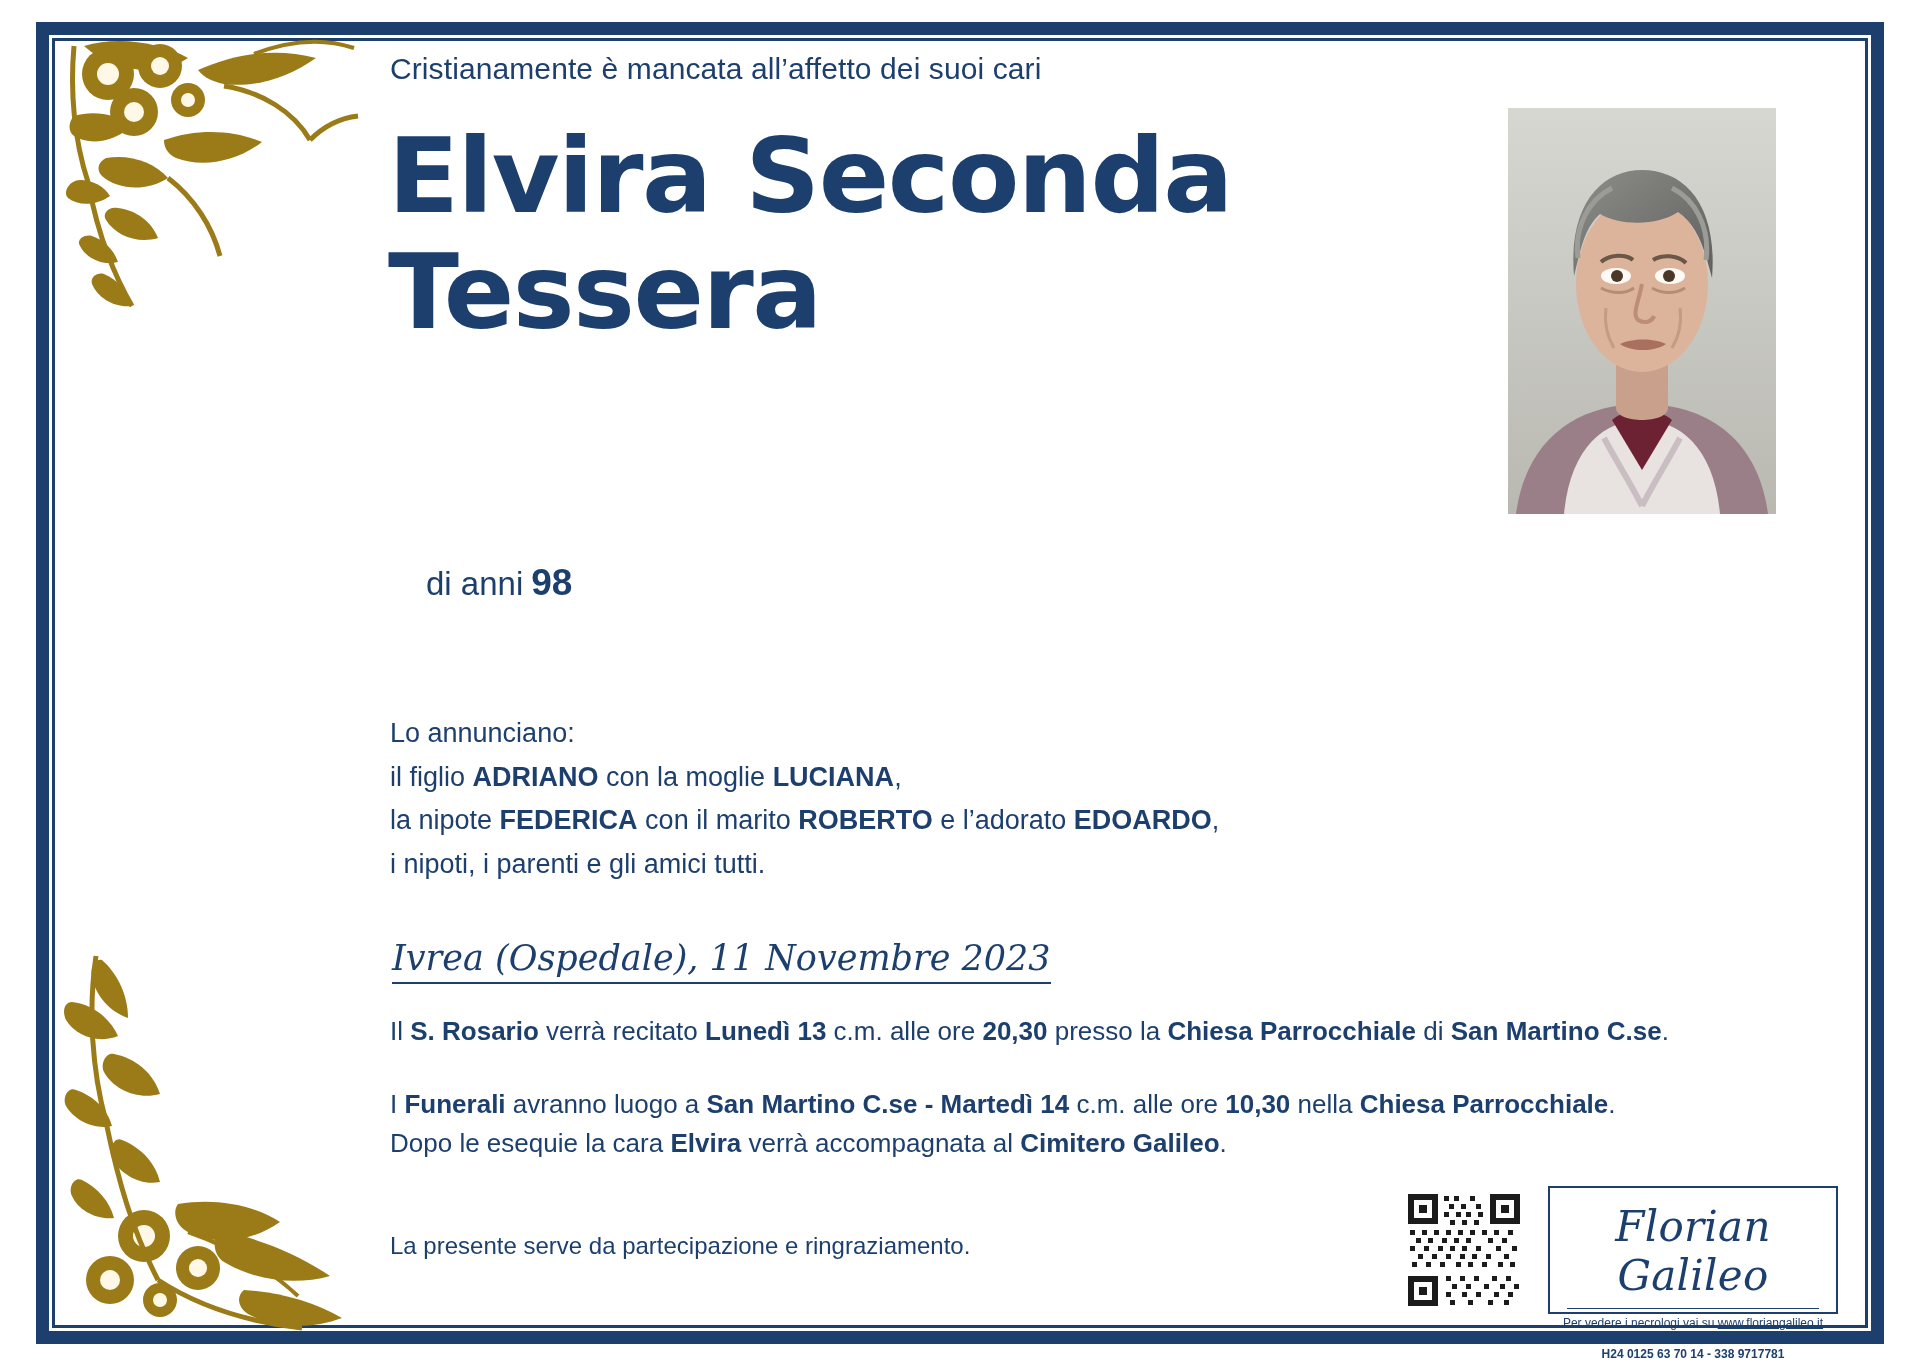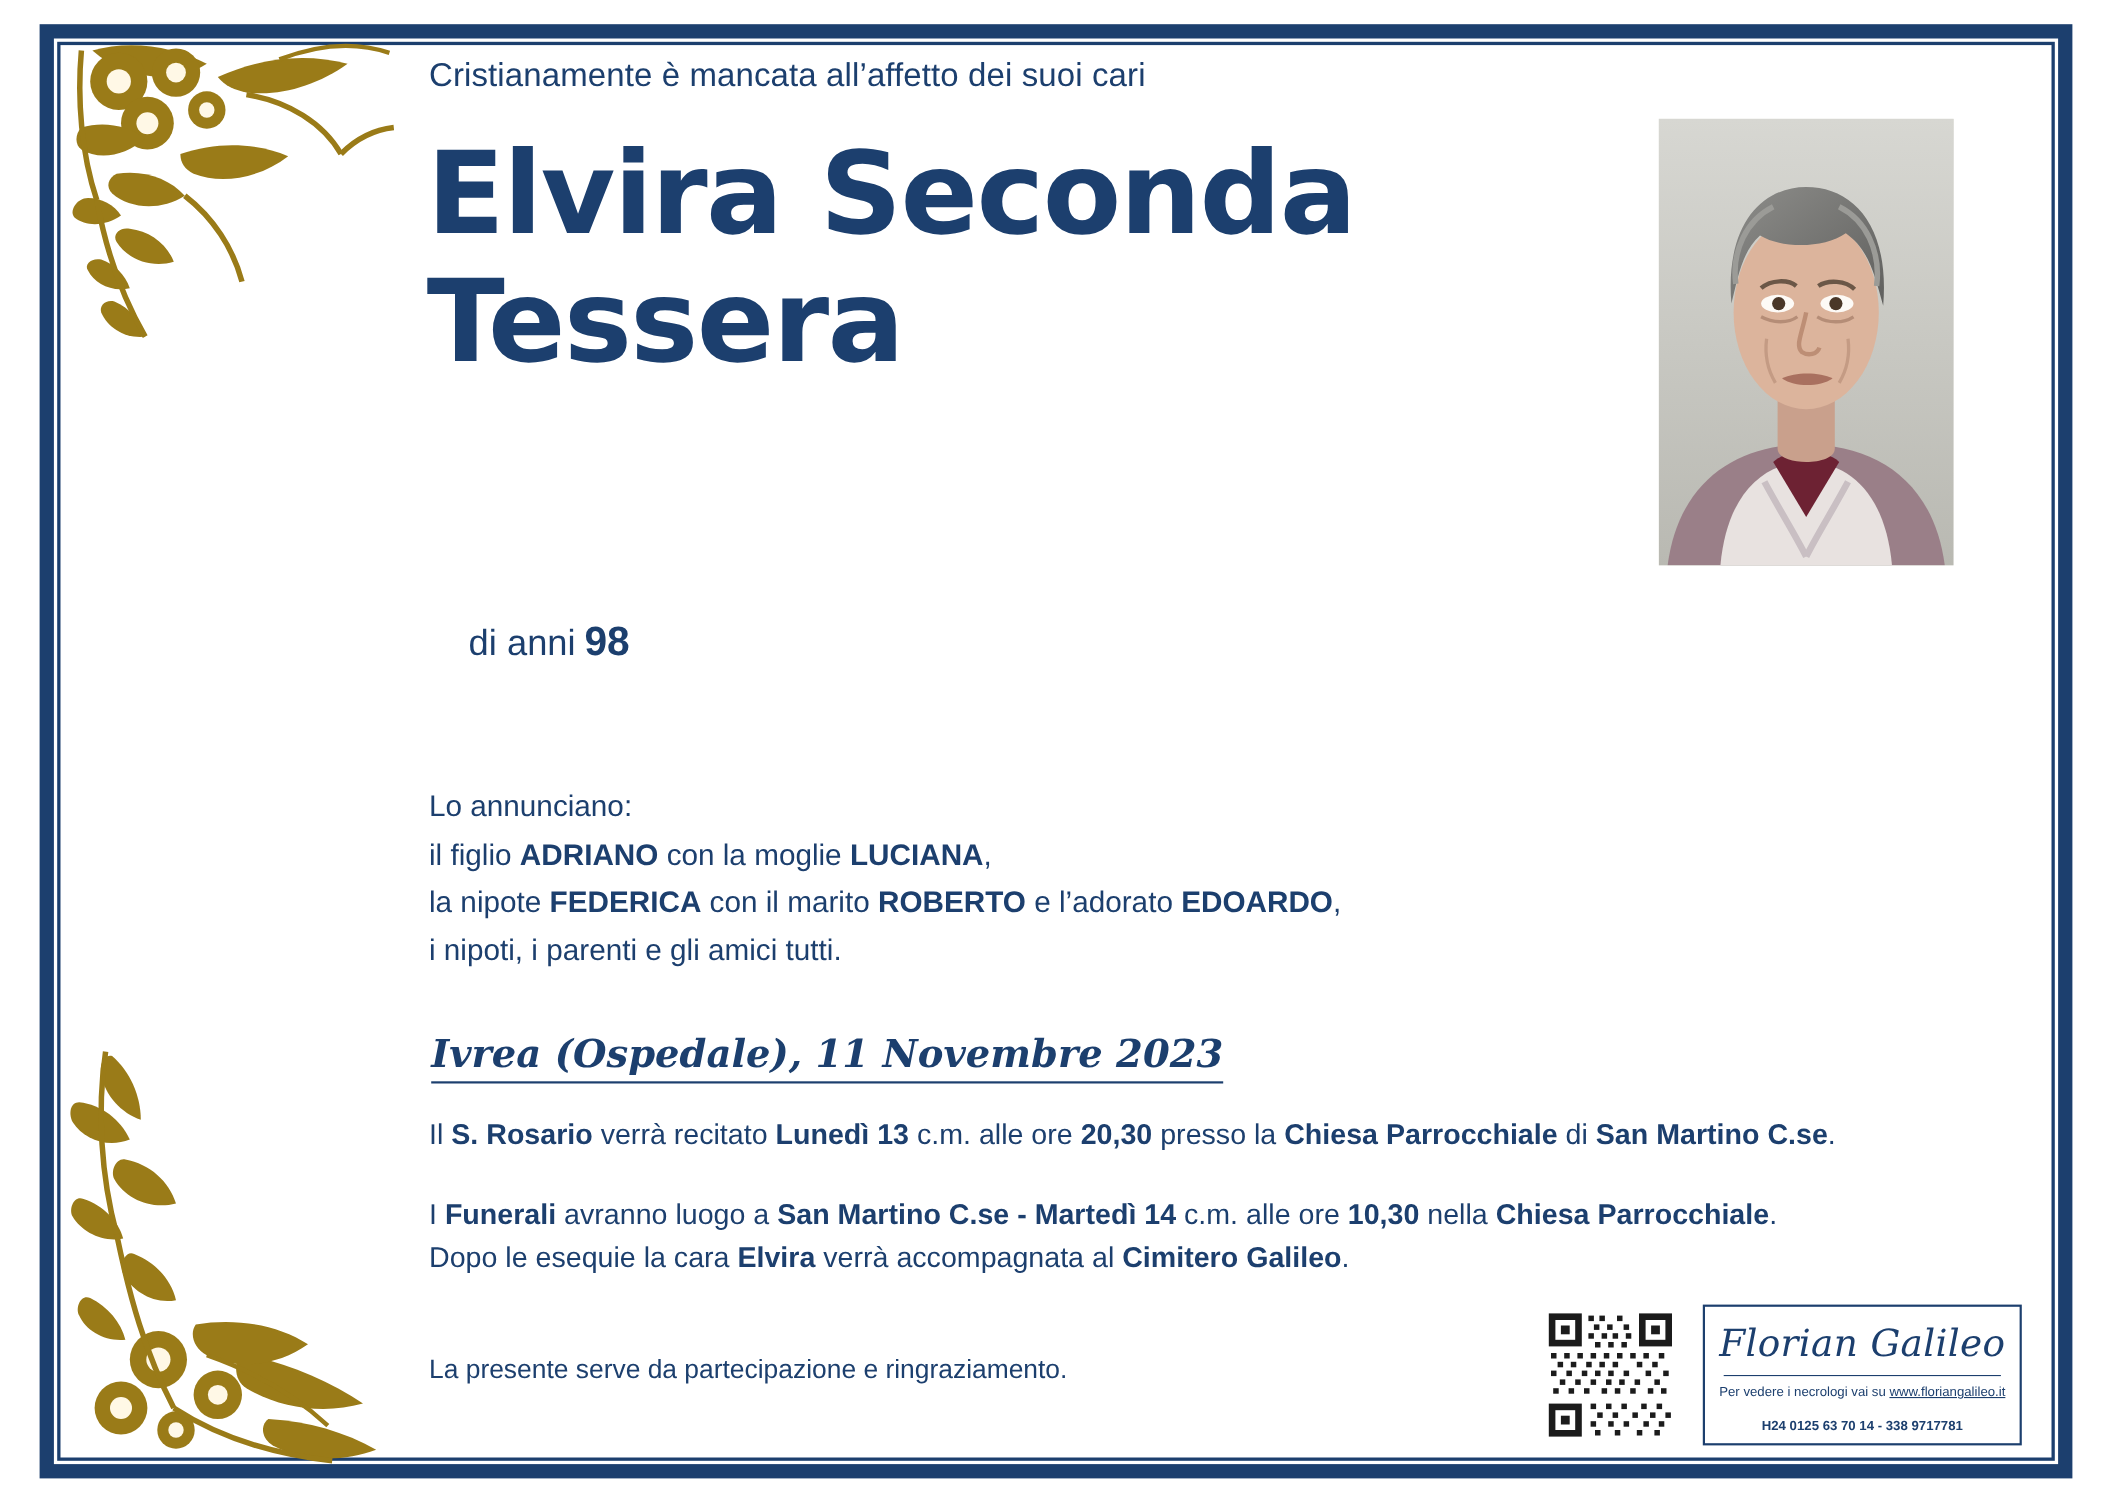--- a/index.html
+++ b/index.html
@@ -145,21 +145,21 @@
   }
   .announcers div { white-space: nowrap; }
   .announcers b { font-weight: bold; }
 
   .place-date {
     position: absolute;
     left: 392px;
     top: 938px;
     font-family: "DejaVu Serif", serif;
     font-style: italic;
-    font-weight: bold;
+    font-weight: normal;
     font-size: 35px;
     color: #1c3f6e;
     border-bottom: 2px solid #1c3f6e;
     padding-bottom: 4px;
     display: inline-block;
     white-space: nowrap;
   }
 
   .service-lines {
     position: absolute;
@@ -198,21 +198,21 @@
     width: 290px;
     height: 128px;
     border: 2px solid #1c3f6e;
     box-sizing: border-box;
     background: #fff;
     text-align: center;
   }
   .logo-name {
     font-family: "DejaVu Serif", serif;
     font-style: italic;
-    font-size: 34px;
+    font-size: 42px;
     color: #1c3f6e;
     margin-top: 14px;
     letter-spacing: .3px;
   }
   .logo-rule {
     width: 252px;
     height: 1px;
     background: #1c3f6e;
     margin: 8px auto 6px auto;
   }

